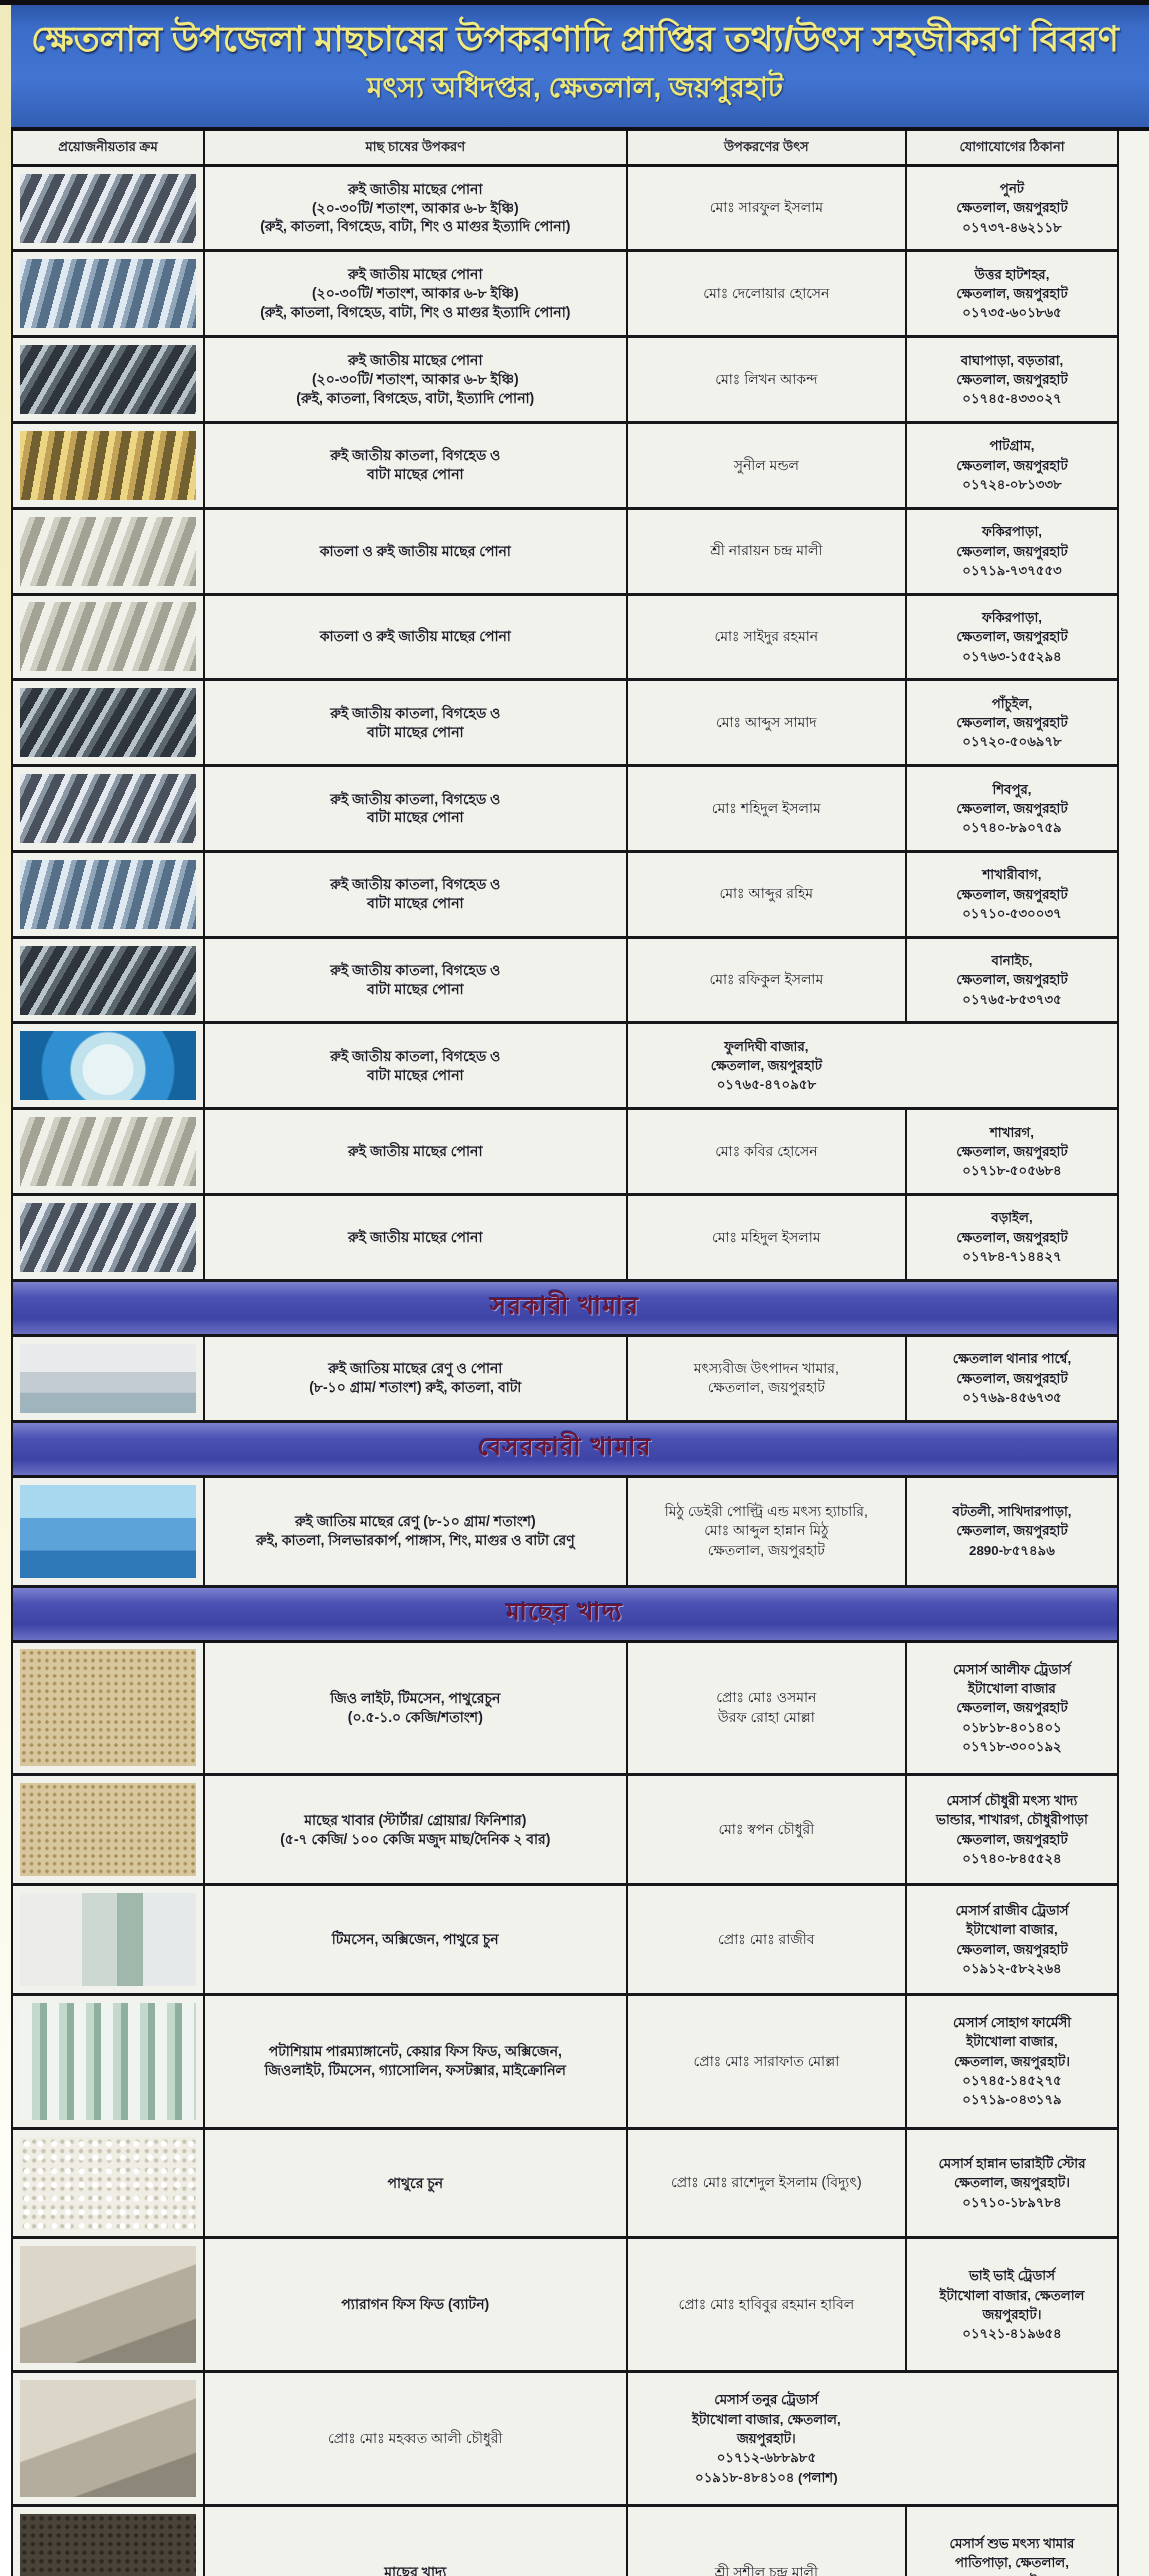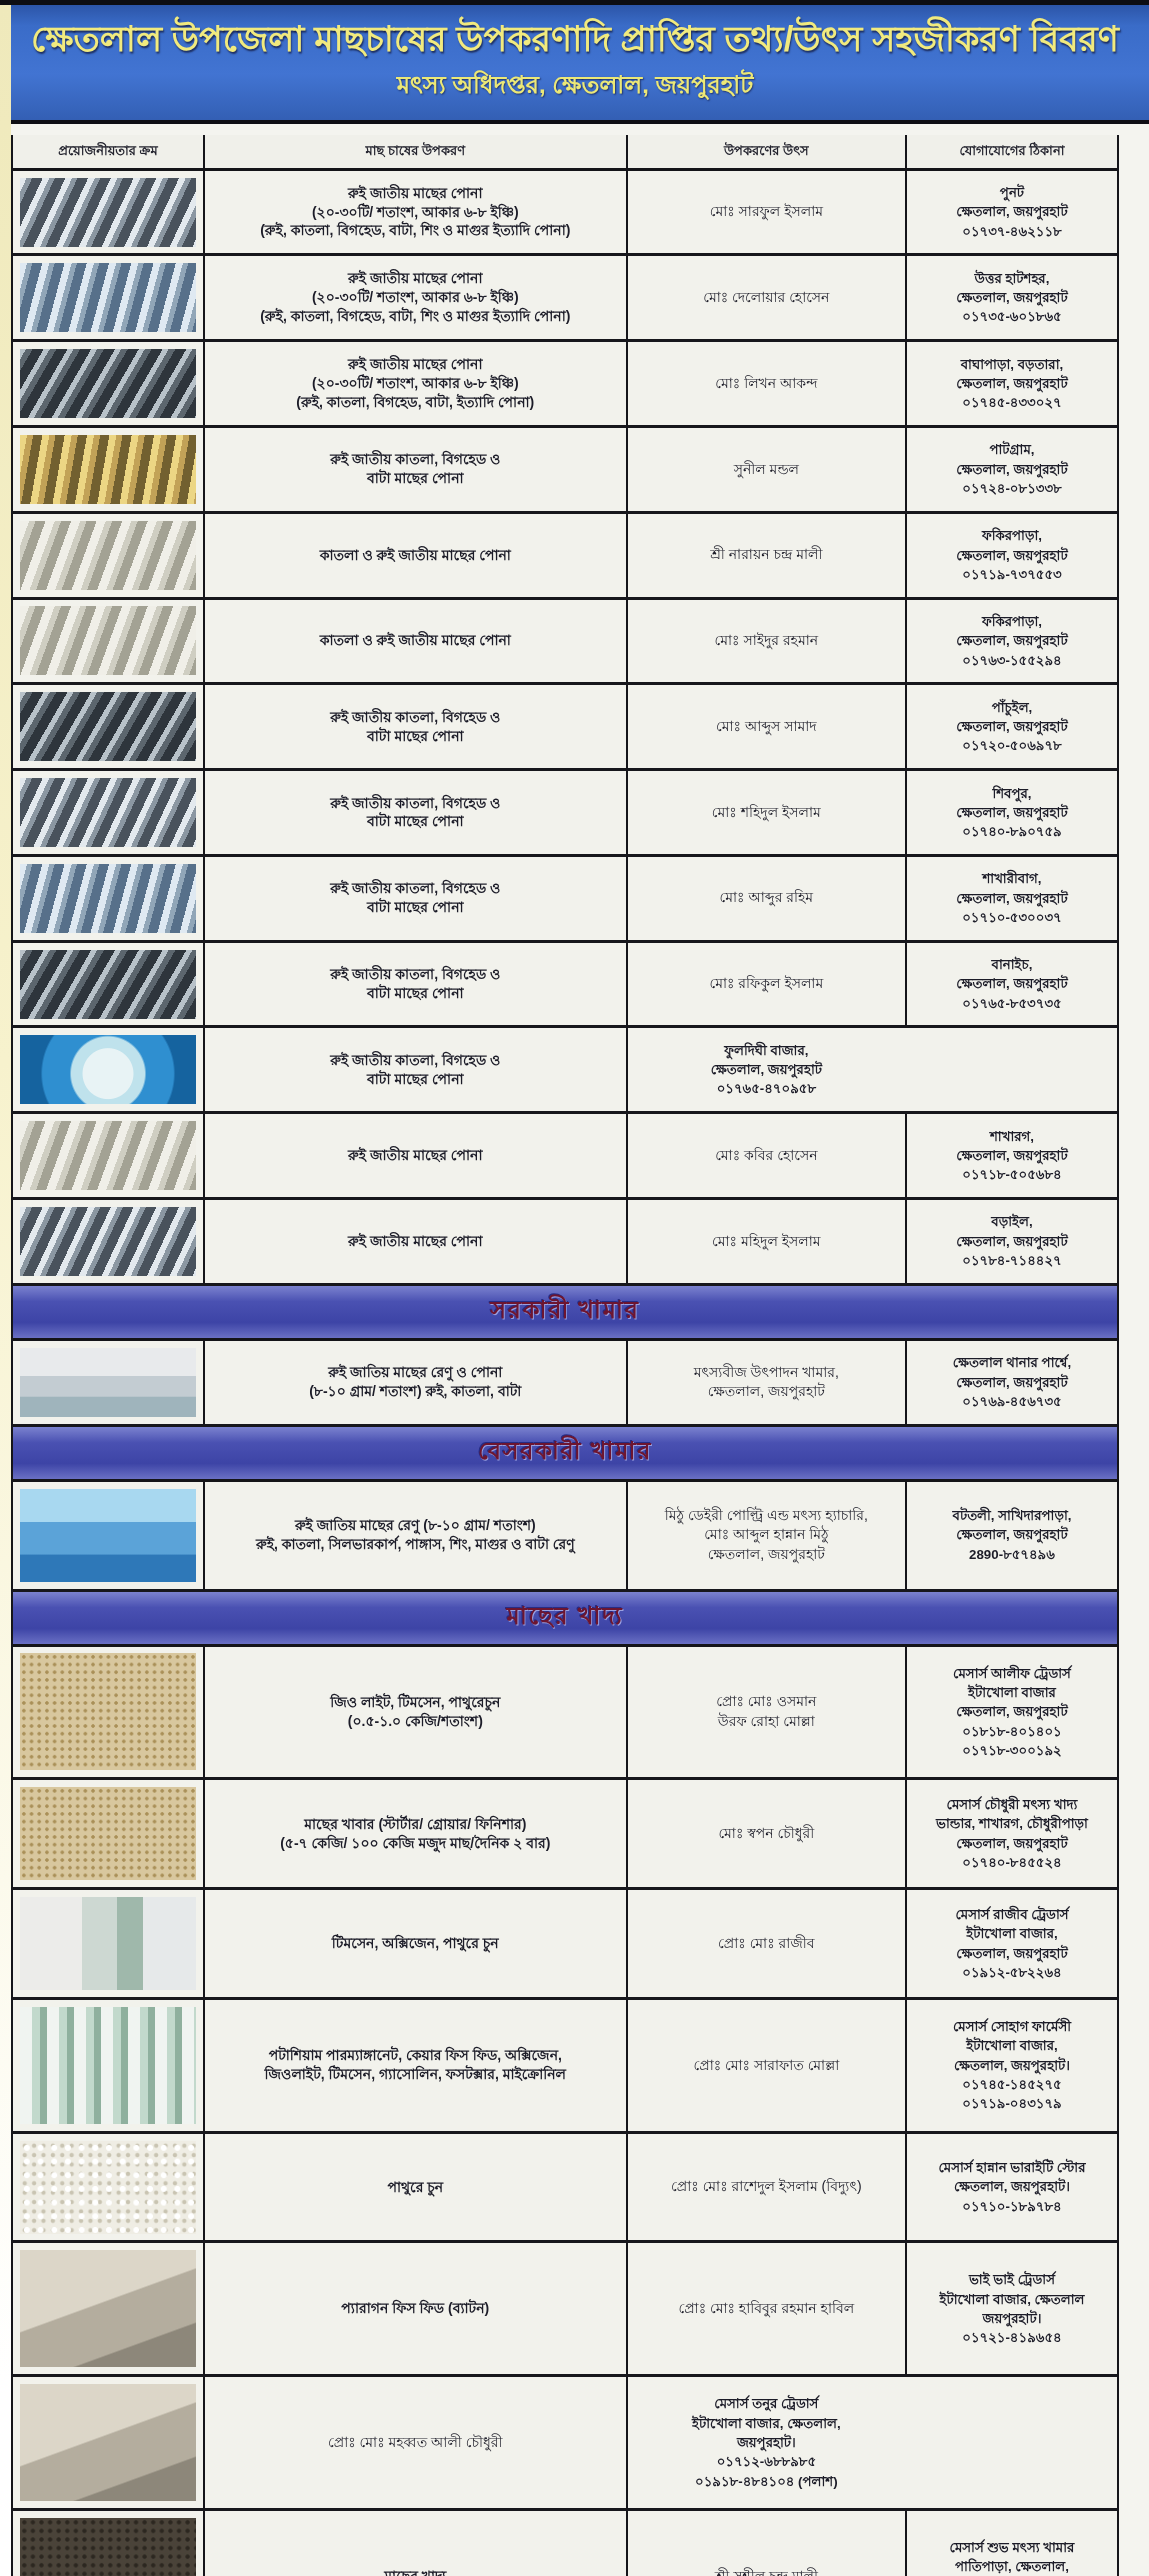--- a/index.html
+++ b/index.html
@@ -28,21 +28,21 @@
     background:linear-gradient(180deg,#2c55a8 0%, #3a6cc8 18%, #4274d2 60%, #335fb4 100%);
     padding:12px 8.6px 13.7px 8.6px;
     text-align:center;
     border-bottom:4.3px solid #0e0e14;
   }
   .hdr .l1{
     color:#f1ea7e;font-weight:bold;font-size:35px;line-height:1.25;
     text-shadow:0.9px 1.7px 1.7px rgba(10,10,40,.65);
   }
   .hdr .l2{
-    color:#ece877;font-weight:bold;font-size:24px;margin-top:5.2px;
+    color:#ece877;font-weight:bold;font-size:28px;margin-top:5.2px;
     text-shadow:0.9px 0.9px 1.7px rgba(10,10,40,.6);
   }
   .hdr .l3{
     color:#fbfbf6;font-weight:bold;font-size:38px;margin-top:6.9px;
     font-family:"Liberation Serif","DejaVu Serif",serif;
     text-shadow:1.7px 1.7px 2.6px rgba(10,10,50,.7);
     letter-spacing:0.9px;
   }
   
   .tablewrap{
@@ -51,21 +51,20 @@
     border-left:2.6px solid #15151a;
     background:#f2f2ec;
   }
   .colhead,.trow{
     display:grid;
     grid-template-columns:17.2% 38.3% 25.3% 19.2%;
   }
   .colhead{
     border-bottom:3.4px solid #141418;
     background:#f0f0ea;
-    margin-top:11px;
   }
   .colhead .hcell{
     font-size:13px;font-weight:bold;color:#23232e;
     text-align:center;padding:6px 3.4px;
     min-height:19px;display:flex;align-items:center;justify-content:center;
   }
   .hcell + .hcell{border-left:2.6px solid #15151a;}
   .trow{border-bottom:3.4px solid #17171c;}
   .trow .cell{
     padding:6.9px 6.9px;

